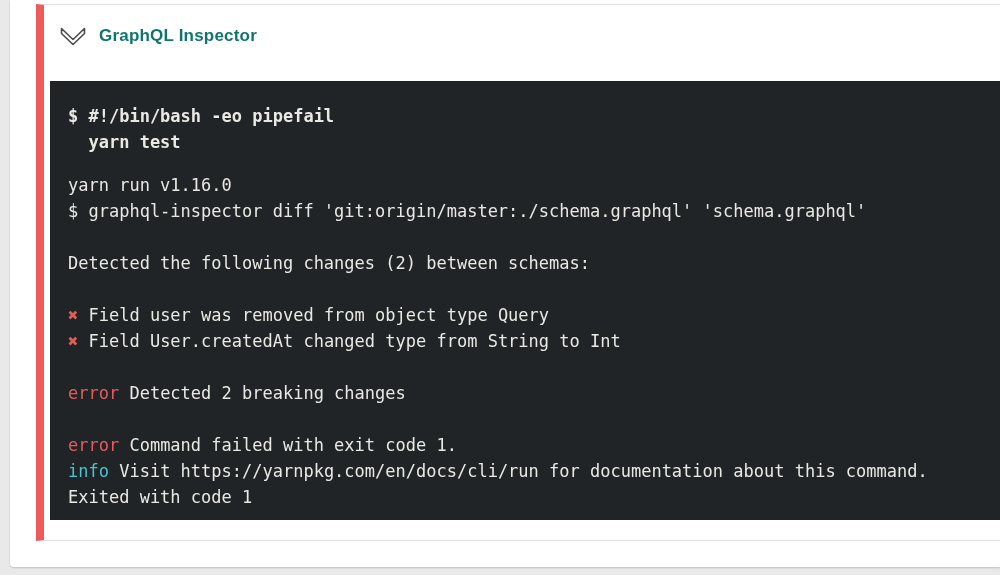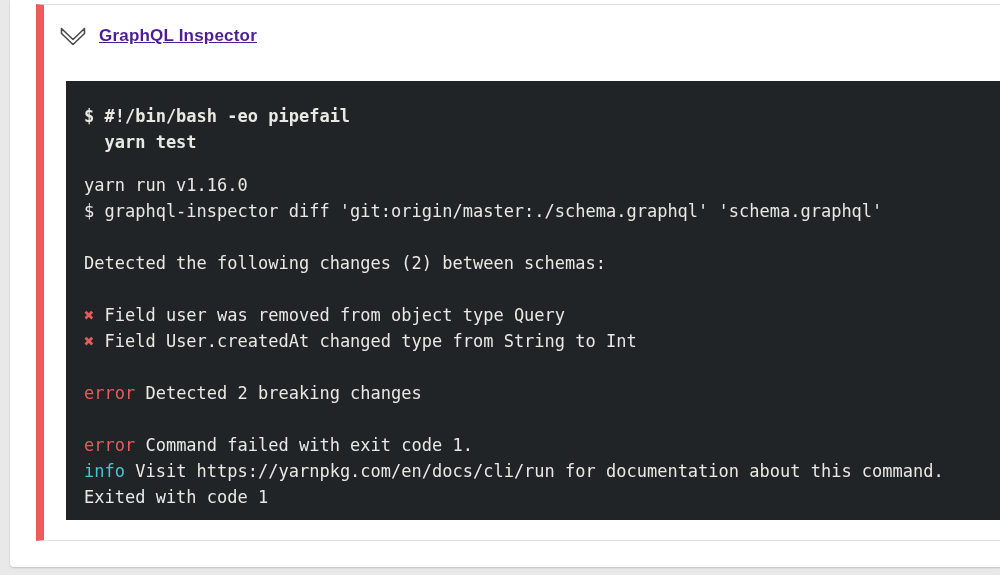--- a/index.html
+++ b/index.html
@@ -54,21 +54,21 @@
     flex: 0 0 auto;
   }
   .step-title {
     font-size: 17px;
     font-weight: bold;
     color: #4c4c4c;
     letter-spacing: 0.2px;
   }
   .terminal {
     position: absolute;
-    left: 22px;
+    left: 6px;
     top: 76px;
     right: 0;
     height: 439px;
     box-sizing: border-box;
     margin: 0;
     padding: 22px 0 0 18px;
     overflow: hidden;
     background: #212426; 
     color: #e9e9e4;      
     font-family: "DejaVu Sans Mono", "Liberation Mono", monospace;
@@ -89,19 +89,19 @@
 </head>
 <body>
 
 <div class="content-panel">
   <div class="step-card" style="border-left-color: rgb(239, 91, 91);">
 
     <div class="card-header">
       <svg class="collapse-icon" viewBox="0 0 26 19" xmlns="http://www.w3.org/2000/svg">
         <path d="M1.5 1.5 L13 12.5 L24.5 1.5 L24.5 6.5 L13 17.5 L1.5 6.5 Z" fill="none" stroke="#4c4c4c" stroke-width="1.6" stroke-linejoin="round"></path>
       </svg>
-      <span class="step-title" style="color: #4c1d95; text-decoration: underline;">GraphQL Inspector</span>
+      <span class="step-title" style="color: #0f766e;">GraphQL Inspector</span>
     </div>
 
     <pre class="terminal" style="background: rgb(33, 36, 38); color: rgb(233, 233, 228);"><div class="cmd-block"><div class="t-line"><span>$ #!/bin/bash -eo pipefail</span></div><div class="t-line"><span>  yarn test</span></div></div><div class="out-block"><div class="t-line"><span>yarn run v1.16.0</span></div><div class="t-line"><span>$ graphql-inspector diff 'git:origin/master:./schema.graphql' 'schema.graphql'</span></div><div class="t-line">&nbsp;</div><div class="t-line"><span>Detected the following changes (2) between schemas:</span></div><div class="t-line">&nbsp;</div><div class="t-line"><span style="color: rgb(227, 92, 92);">✖</span><span> Field user was removed from object type Query</span></div><div class="t-line"><span style="color: rgb(227, 92, 92);">✖</span><span> Field User.createdAt changed type from String to Int</span></div><div class="t-line">&nbsp;</div><div class="t-line"><span style="color: rgb(227, 92, 92);">error</span><span> Detected 2 breaking changes</span></div><div class="t-line">&nbsp;</div><div class="t-line"><span style="color: rgb(227, 92, 92);">error</span><span> Command failed with exit code 1.</span></div><div class="t-line"><span style="color: rgb(76, 194, 209);">info</span><span> Visit https://yarnpkg.com/en/docs/cli/run for documentation about this command.</span></div><div class="t-line"><span>Exited with code 1</span></div></div></pre>
 
   </div>
 </div>
 
 </body></html>

